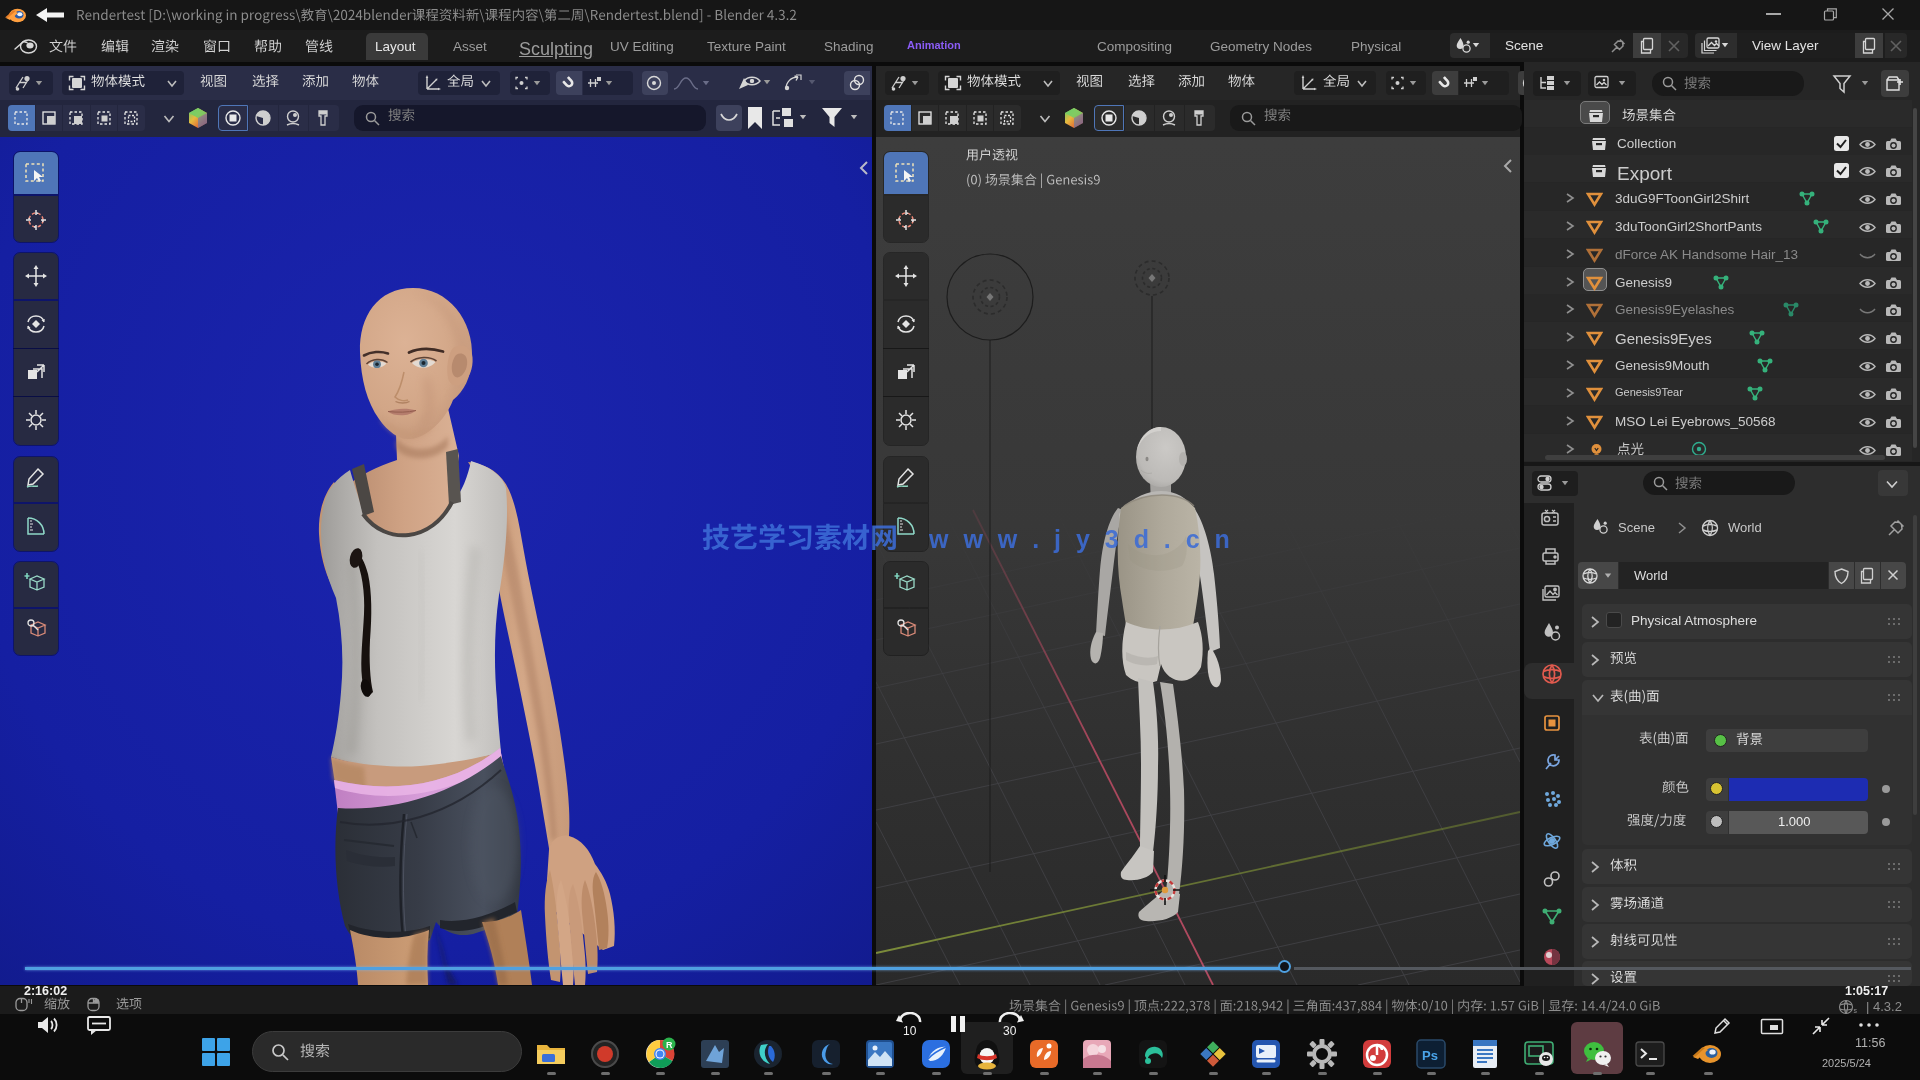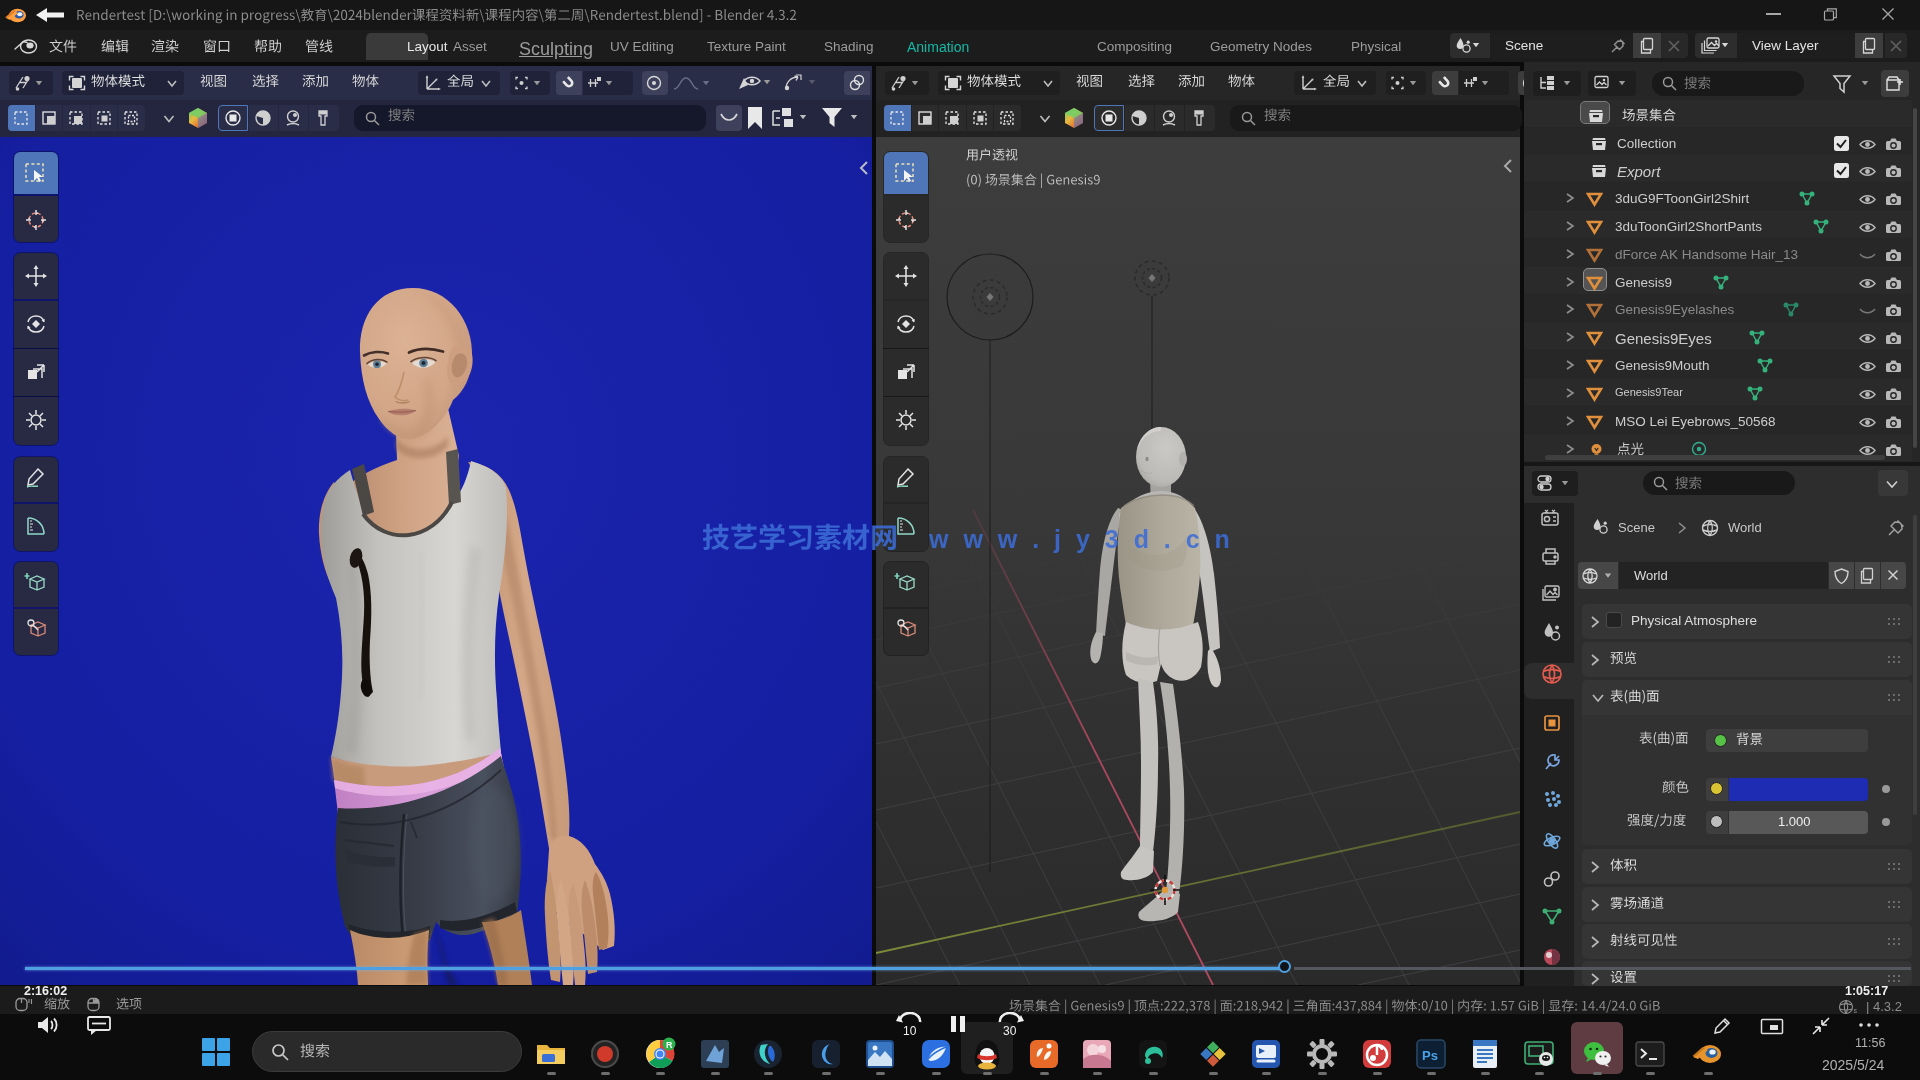--- a/index.html
+++ b/index.html
@@ -46,27 +46,27 @@
 <svg style="position:absolute;left:203px;top:39px;overflow:visible" width="30" height="19">
     <path d="M5.2 2.9C4.1 3.8 2.5 4.5 1.2 4.8L1.8 5.7C3.2 5.2 4.8 4.4 6 3.4ZM8.1 3.5C9.5 4.1 11.3 5.1 12.2 5.8L12.9 5.1C12 4.4 10.1 3.5 8.7 2.9ZM6 4.3C5.8 4.7 5.5 5.3 5.1 5.7H2.3V13.5H3.3V12.9H10.8V13.4H11.9V5.7H6.2C6.6 5.4 6.9 4.9 7.2 4.5ZM3.3 12.1V6.5H10.8V12.1ZM5.1 9.3C5.7 9.5 6.3 9.8 6.9 10.1C6 10.6 4.9 11 3.9 11.2C4 11.4 4.2 11.6 4.3 11.9C5.5 11.6 6.7 11.1 7.6 10.5C8.4 10.9 9 11.3 9.5 11.6L10 11C9.6 10.7 9 10.3 8.3 10C9 9.4 9.5 8.7 9.9 7.9L9.3 7.6L9.2 7.6H6C6.1 7.4 6.2 7.2 6.4 6.9L5.5 6.8C5.2 7.5 4.6 8.3 3.8 8.9C4 9 4.3 9.2 4.5 9.4C4.9 9.1 5.2 8.7 5.5 8.3H8.7C8.4 8.8 8 9.2 7.6 9.6C6.9 9.3 6.2 9 5.6 8.7ZM6 0.8C6.1 1.1 6.3 1.4 6.5 1.8H1.1V4H2.1V2.6H11.8V3.9H12.9V1.8H7.7C7.5 1.3 7.3 0.9 7.1 0.5Z M15.8 2V13.1H16.9V11.9H25.1V13H26.3V2ZM16.9 10.8V3.1H25.1V10.8Z" fill="#d2d2d2"></path>
   </svg>
 <svg style="position:absolute;left:254px;top:39px;overflow:visible" width="30" height="19">
     <path d="M3.8 0.6V1.7H0.9V2.5H3.8V3.5H1.2V4.4H3.8V4.7C3.8 4.9 3.8 5.2 3.7 5.5H0.7V6.3H3.3C2.9 6.9 2.2 7.6 1 8C1.2 8.2 1.5 8.5 1.7 8.7C3.2 8.1 4.1 7.2 4.5 6.3H7.6V5.5H4.8C4.9 5.2 4.9 4.9 4.9 4.7V4.4H7.2V3.5H4.9V2.5H7.5V1.7H4.9V0.6ZM8.2 1.1V8.1H9.2V2.1H11.6C11.2 2.7 10.7 3.4 10.3 4C11.5 4.7 12 5.3 12 5.8C12 6.1 11.9 6.3 11.6 6.4C11.5 6.5 11.2 6.5 11 6.5C10.6 6.5 10.1 6.5 9.5 6.5C9.7 6.7 9.8 7.1 9.9 7.4C10.4 7.4 11 7.4 11.5 7.4C11.8 7.3 12.1 7.2 12.3 7.1C12.8 6.9 13 6.5 13 5.9C13 5.2 12.6 4.6 11.4 3.8C12 3.1 12.6 2.3 13.1 1.5L12.4 1.1L12.2 1.1ZM2.1 8.7V12.7H3.2V9.6H6.4V13.4H7.5V9.6H11V11.5C11 11.7 11 11.7 10.8 11.8C10.5 11.8 9.7 11.8 8.8 11.7C8.9 12 9.1 12.4 9.2 12.7C10.3 12.7 11.1 12.7 11.5 12.5C12 12.3 12.1 12.1 12.1 11.5V8.7H7.5V7.5H6.4V8.7Z M22.9 0.6C22.9 1.6 22.9 2.7 22.8 3.7H20.5V4.7H22.8C22.6 8.1 21.9 11 19.2 12.7C19.4 12.9 19.8 13.2 20 13.5C22.8 11.6 23.6 8.4 23.8 4.7H26C25.9 9.9 25.7 11.7 25.4 12.2C25.2 12.3 25.1 12.4 24.8 12.4C24.5 12.4 23.8 12.4 23 12.3C23.2 12.6 23.3 13 23.3 13.3C24.1 13.4 24.8 13.4 25.3 13.3C25.7 13.3 26 13.2 26.3 12.8C26.7 12.2 26.9 10.2 27 4.3C27 4.1 27 3.7 27 3.7H23.8C23.9 2.7 23.9 1.6 23.9 0.6ZM14.5 11 14.7 12.1C16.4 11.7 18.7 11.1 20.9 10.6L20.8 9.7L20.1 9.8V1.2H15.5V10.8ZM16.4 10.6V8.2H19.1V10.1ZM16.4 5.2H19.1V7.3H16.4ZM16.4 4.3V2.2H19.1V4.3Z" fill="#d2d2d2"></path>
   </svg>
 <svg style="position:absolute;left:305px;top:39px;overflow:visible" width="30" height="19">
     <path d="M3 6.2V13.5H4V13H10.8V13.4H11.8V10H4V9H11.1V6.2ZM10.8 12.2H4V10.8H10.8ZM6.2 3.6C6.3 3.9 6.5 4.2 6.6 4.5H1.4V6.8H2.4V5.3H11.7V6.8H12.8V4.5H7.7C7.5 4.1 7.3 3.7 7.1 3.4ZM4 7H10.1V8.2H4ZM2.3 0.5C2 1.7 1.4 2.9 0.6 3.7C0.9 3.8 1.3 4.1 1.5 4.2C1.9 3.7 2.3 3.1 2.6 2.5H3.6C3.9 3 4.2 3.6 4.4 4L5.2 3.7C5.1 3.4 4.9 2.9 4.6 2.5H6.8V1.7H3C3.1 1.4 3.3 1 3.4 0.7ZM8.3 0.5C8 1.6 7.5 2.5 6.9 3.2C7.1 3.3 7.6 3.6 7.8 3.7C8.1 3.4 8.3 3 8.6 2.5H9.6C10 3 10.4 3.7 10.6 4.1L11.4 3.7C11.3 3.4 11 2.9 10.7 2.5H13.2V1.7H8.9C9.1 1.4 9.2 1.1 9.3 0.7Z M14.8 11.6 15 12.6C16.3 12.2 17.9 11.7 19.6 11.2L19.4 10.3C17.7 10.8 15.9 11.3 14.8 11.6ZM23.9 1.4C24.6 1.7 25.4 2.3 25.9 2.7L26.5 2C26.1 1.6 25.2 1.1 24.5 0.8ZM15 6.4C15.2 6.3 15.5 6.2 17.2 6C16.6 6.9 16.1 7.6 15.8 7.9C15.4 8.4 15.1 8.8 14.8 8.8C14.9 9.1 15 9.6 15.1 9.8C15.4 9.6 15.9 9.5 19.4 8.8C19.3 8.5 19.3 8.1 19.4 7.9L16.6 8.4C17.7 7.1 18.7 5.6 19.6 4L18.7 3.5C18.5 4 18.2 4.5 17.9 5.1L16.1 5.2C16.9 4 17.7 2.5 18.3 1.1L17.3 0.6C16.8 2.3 15.8 4.1 15.5 4.5C15.1 5 14.9 5.3 14.7 5.4C14.8 5.7 15 6.2 15 6.4ZM26.4 7.4C25.9 8.3 25.1 9.1 24.2 9.8C24 9.1 23.8 8.2 23.6 7.2L27.2 6.5L27 5.6L23.5 6.2C23.4 5.7 23.4 5 23.3 4.4L26.8 3.9L26.6 2.9L23.3 3.4C23.2 2.5 23.2 1.5 23.2 0.5H22.2C22.2 1.6 22.2 2.6 22.3 3.6L20.1 3.9L20.2 4.9L22.3 4.5C22.4 5.2 22.4 5.8 22.5 6.4L19.8 6.9L19.9 7.9L22.6 7.4C22.8 8.5 23 9.6 23.3 10.5C22.1 11.3 20.8 11.9 19.3 12.3C19.6 12.6 19.9 12.9 20 13.2C21.3 12.7 22.6 12.1 23.7 11.4C24.2 12.7 25 13.4 26 13.4C27 13.4 27.3 12.9 27.5 11.4C27.2 11.3 26.9 11 26.7 10.8C26.6 12.1 26.5 12.4 26.1 12.4C25.5 12.4 25 11.8 24.5 10.8C25.6 9.9 26.6 8.9 27.3 7.9Z" fill="#d2d2d2"></path>
   </svg>
 <div class="abs" style="left:366px;top:33px;width:62px;height:27px;background:#3a3a3a;border-radius:5px 5px 0 0"></div>
-<div style="position:absolute;left:375px;top:39px;font-size:13.5px;color:#e8e8e8;white-space:nowrap;margin-left:32px;">Layout</div>
+<div style="position:absolute;left:375px;top:39px;font-size:13.5px;color:#e8e8e8;white-space:nowrap;">Layout</div>
 <div style="position:absolute;left:453px;top:39px;font-size:13.5px;color:#9c9c9c;white-space:nowrap;">Asset</div>
 <div style="position:absolute;left:519px;top:39px;font-size:18px;color:#9c9c9c;white-space:nowrap;text-decoration:underline;">Sculpting</div>
 <div style="position:absolute;left:610px;top:39px;font-size:13.5px;color:#9c9c9c;white-space:nowrap;">UV Editing</div>
 <div style="position:absolute;left:707px;top:39px;font-size:13.5px;color:#9c9c9c;white-space:nowrap;">Texture Paint</div>
 <div style="position:absolute;left:824px;top:39px;font-size:13.5px;color:#9c9c9c;white-space:nowrap;">Shading</div>
-<div style="position:absolute;left:907px;top:39px;font-size:14px;color:#14b8a6;white-space:nowrap;">Animation</div>
+<div style="position:absolute;left:907px;top:39px;font-size:11px;color:#8b5cf6;white-space:nowrap;font-weight:bold;">Animation</div>
 <div style="position:absolute;left:1001px;top:39px;font-size:13.5px;color:#9c9c9c;white-space:nowrap;margin-top:33px;">Rendering</div>
 <div style="position:absolute;left:1097px;top:39px;font-size:13.5px;color:#9c9c9c;white-space:nowrap;">Compositing</div>
 <div style="position:absolute;left:1210px;top:39px;font-size:13.5px;color:#9c9c9c;white-space:nowrap;">Geometry Nodes</div>
 <div style="position:absolute;left:1351px;top:39px;font-size:13.5px;color:#9c9c9c;white-space:nowrap;">Physical</div>
 <div class="abs" style="left:1450px;top:33px;width:238px;height:25px;background:#1e1e1e;border-radius:4px"></div>
 <div class="abs" style="left:1450px;top:33px;width:40px;height:25px;background:#2d2d2d;border-radius:4px 0 0 4px"></div>
 <svg class="abs" style="left:1455px;top:37px" width="30" height="17" viewBox="0 0 30 17" fill="#d8d8d8">
 <path d="M5.5 1 C7.5 4.5 8.5 6.5 8.5 8.5 A3.4 3.4 0 0 1 1.7 8.5 C1.7 6.5 3.5 4.5 5.5 1 Z"></path>
 <circle cx="11.5" cy="11.5" r="3.6" fill="none" stroke="#d8d8d8" stroke-width="1.3"></circle>
 <circle cx="13.2" cy="5.2" r="1.6"></circle>
@@ -861,21 +861,21 @@
     <path d="M6 5 L7.5 2.5 L11.5 2.5 L13 5 Z"></path>
     <circle cx="9.5" cy="9.5" r="3.4" fill="#262626"></circle>
     <circle cx="9.5" cy="9.5" r="2" fill="#b8b8b8"></circle>
   </svg>
 <div class="abs" style="left:1524px;top:155px;width:388px;height:27px;background:#2a2a2a"></div>
 <svg class="abs" style="left:1590px;top:163px" width="18" height="16" viewBox="0 0 18 16">
     <path d="M2 5 L16 5 L15 14 L3 14 Z" fill="#d8d8d8"></path>
     <path d="M3 2 L15 2 L15.5 4 L2.5 4 Z" fill="#d8d8d8"></path>
     <rect x="6" y="7" width="6" height="2.2" fill="#262626"></rect>
   </svg>
-<div style="position:absolute;left:1617px;top:163px;font-size:15px;color:#cccccc;white-space:nowrap;font-style:italic;">Export</div>
+<div style="position:absolute;left:1617px;top:163px;font-size:19px;color:#cccccc;white-space:nowrap;">Export</div>
 <svg class="abs" style="left:1833px;top:162px" width="17" height="17" viewBox="0 0 17 17">
     <rect x="1" y="1" width="15" height="15" rx="2.5" fill="#e8e8e8"></rect>
     <path d="M4 8.5 L7.5 12 L13 5" fill="none" stroke="#1d1d1d" stroke-width="2"></path>
   </svg>
 <svg class="abs" style="left:1858px;top:164px" width="19" height="15" viewBox="0 0 19 15" fill="none" stroke="#b8b8b8" stroke-width="1.4">
     <path d="M2 7.5 C 6 2.5 13 2.5 17 7.5 C 13 12.5 6 12.5 2 7.5 Z"></path>
     <circle cx="9.5" cy="7.5" r="2.4" fill="#b8b8b8" stroke="none"></circle>
   </svg>
 <svg class="abs" style="left:1884px;top:163px" width="19" height="16" viewBox="0 0 19 16" fill="#b8b8b8">
     <rect x="2" y="5" width="15" height="9" rx="1.5"></rect>
@@ -1590,21 +1590,21 @@
   </svg>
 <svg class="abs" style="left:1810px;top:1015px" width="22" height="22" viewBox="0 0 22 22" fill="none" stroke="#e8e8e8" stroke-width="1.6">
     <path d="M12 10 L19 3 M12 10 L12 5 M12 10 L17 10 M10 12 L3 19 M10 12 L10 17 M10 12 L5 12"></path>
   </svg>
 <svg class="abs" style="left:1857px;top:1021px" width="28" height="8" viewBox="0 0 28 8">
     <circle cx="4" cy="4" r="1.8" fill="#e0e0e0"></circle>
     <circle cx="12" cy="4" r="1.8" fill="#e0e0e0"></circle>
     <circle cx="20" cy="4" r="1.8" fill="#e0e0e0"></circle>
   </svg>
 <div style="position:absolute;left:1855px;top:1036px;font-size:12.5px;color:#b0b0b0;white-space:nowrap;">11:56</div>
-<div style="position:absolute;left:1822px;top:1057px;font-size:14px;color:#b0b0b0;white-space:nowrap;">2025/5/24</div>
+<div style="position:absolute;left:1822px;top:1057px;font-size:11px;color:#b0b0b0;white-space:nowrap;">2025/5/24</div>
 <div class="abs" style="left:25px;top:966.5px;width:1261px;height:3px;background:#4fa0e0;box-shadow:0 0 3px rgba(120,180,240,0.8)"></div>
 <div class="abs" style="left:1294px;top:967px;width:617px;height:2.5px;background:#54585e"></div>
 <div class="abs" style="left:1278px;top:960px;width:13px;height:13px;border:2.5px solid #4fa0e0;border-radius:50%;background:#10131a"></div>
 <div style="position:absolute;left:24px;top:984px;font-size:12.5px;color:#f0f0f0;white-space:nowrap;font-weight:bold">2:16:02</div>
 <div style="position:absolute;left:1845px;top:984px;font-size:12.5px;color:#f0f0f0;white-space:nowrap;font-weight:bold">1:05:17</div>
 <svg class="abs" style="left:894px;top:1012px" width="32" height="26" viewBox="0 0 32 26">
     <path d="M6 8 A 10 8 0 0 1 26 10" fill="none" stroke="#f0f0f0" stroke-width="2.5"></path>
     <path d="M2 9 L9 10.5 L5 3 Z" fill="#f0f0f0"></path>
     <text x="9" y="23" font-size="12" fill="#f0f0f0" font-family="Liberation Sans">10</text>
   </svg>

